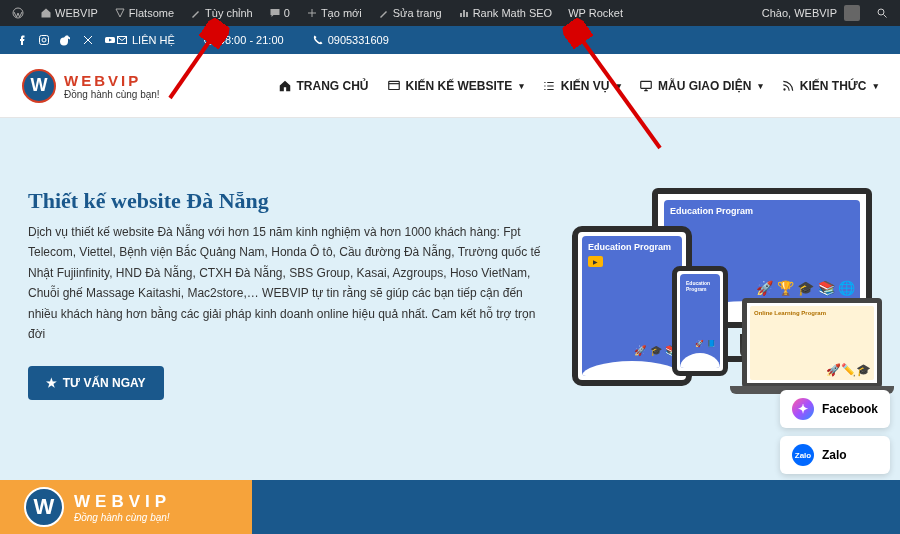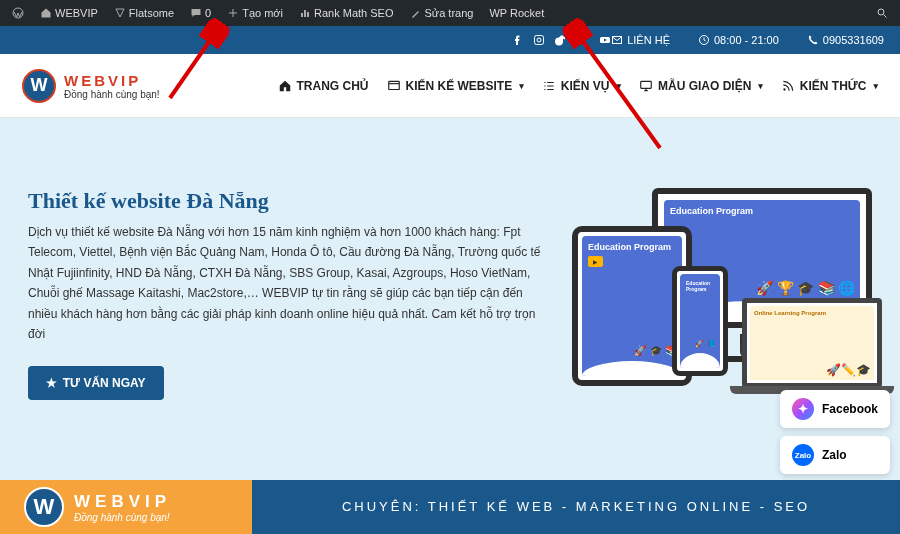--- a/index.html
+++ b/index.html
@@ -32,21 +32,21 @@
 
   
   .topbar {
     height: 28px;
     background: #1a588c;
     color: #fff;
     display: flex;
     align-items: center;
     padding: 0 16px;
     font-size: 11px;
-    justify-content: flex-end;
+    justify-content: flex-start;
   }
   .topbar .social { display: flex; gap: 10px; align-items: center; }
   .topbar .contacts { display: flex; gap: 14px; align-items: center; }
   .topbar .contacts .c { display: flex; gap: 4px; align-items: center; }
   .topbar svg { width: 12px; height: 12px; fill: #fff; }
 
   
   .header {
     height: 64px;
     background: #fff;
@@ -215,47 +215,57 @@
       <span>WEBVIP</span>
     </div>
     <div class="item">
       <svg viewBox="0 0 24 24">
           <path d="M4 4 H20 L12 20 Z" fill="none" stroke="#aaa" stroke-width="2"></path>
         </svg>
       <span>Flatsome</span>
     </div>
     <div class="item">
       <svg viewBox="0 0 24 24">
+          <path d="M4 20 L16 8 L18 10 L6 22 Z"></path>
+        </svg>
+      <span>Tùy chỉnh</span>
+    </div>
+    <div class="item">
+      <svg viewBox="0 0 24 24">
           <path d="M3 4 H21 V16 H9 L5 20 V16 H3 Z"></path>
         </svg>
       <span>0</span>
     </div>
     <div class="item">
       <svg viewBox="0 0 24 24">
           <path d="M11 4 H13 V11 H20 V13 H13 V20 H11 V13 H4 V11 H11 Z"></path>
         </svg>
       <span>Tạo mới</span>
     </div>
     <div class="item">
       <svg viewBox="0 0 24 24">
+          <path d="M4 20 L16 8 L18 10 L6 22 Z"></path>
+        </svg>
+      <span>Sửa trang</span>
+    </div>
+    <div class="item">
+      <svg viewBox="0 0 24 24">
           <path d="M4 20 H8 V12 H4 Z M10 20 H14 V6 H10 Z M16 20 H20 V10 H16 Z"></path>
         </svg>
       <span>Rank Math SEO</span>
     </div>
     <div class="item">
-      <svg viewBox="0 0 24 24">
-          <path d="M4 20 L16 8 L18 10 L6 22 Z"></path>
-        </svg>
-      <span>Sửa trang</span>
-    </div>
-    <div class="item">
       <span>WP Rocket</span>
     </div>
   </div>
   <div class="right">
+    <div class="item">
+      <span>Chào, WEBVIP</span>
+      <span style="width:16px;height:16px;background:#666;border-radius:2px;margin-left:4px"></span>
+    </div>
     <div class="item">
       <svg class="search-ic" viewBox="0 0 24 24">
           <circle cx="10" cy="10" r="6" fill="none" stroke="#ccc" stroke-width="2"></circle>
           <path d="M15 15 L21 21" stroke="#ccc" stroke-width="2"></path>
         </svg>
     </div>
   </div>
 </div>
 
 <div class="topbar">
@@ -429,21 +439,20 @@
 
 <div class="footer-band">
   <div class="footer-logo-area">
     <div class="footer-logo-mark">W</div>
     <div>
       <div class="footer-brand">WEBVIP</div>
       <div class="footer-tag">Đồng hành cùng bạn!</div>
     </div>
   </div>
   <div class="footer-main">
-    <div class="line1">CHUYÊN: THIẾT KẾ WEB - MARKETING ONLINE - SEO</div>
   </div>
 </div>
 
 <div class="arrow" style="left:160px; top:18px;">
   <svg width="90" height="90">
       <defs>
         <marker id="ah1" markerWidth="6" markerHeight="6" refX="5" refY="3" orient="auto">
           <path d="M0 0 L6 3 L0 6 Z" fill="#d80000"></path>
         </marker>
       </defs>

